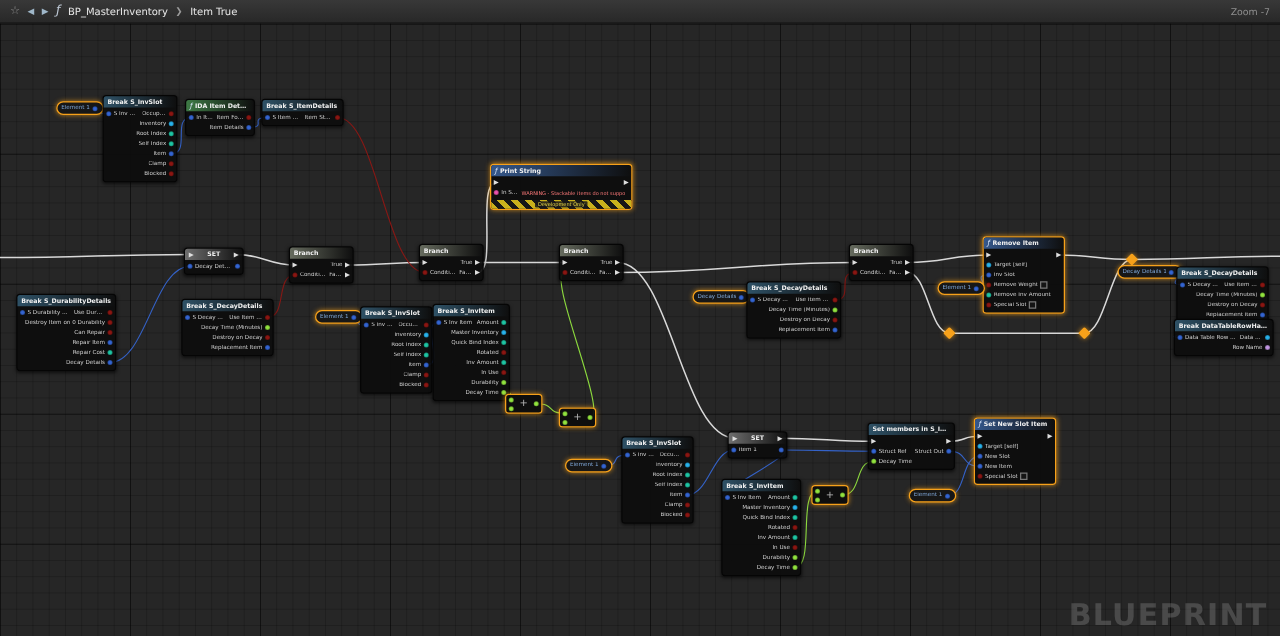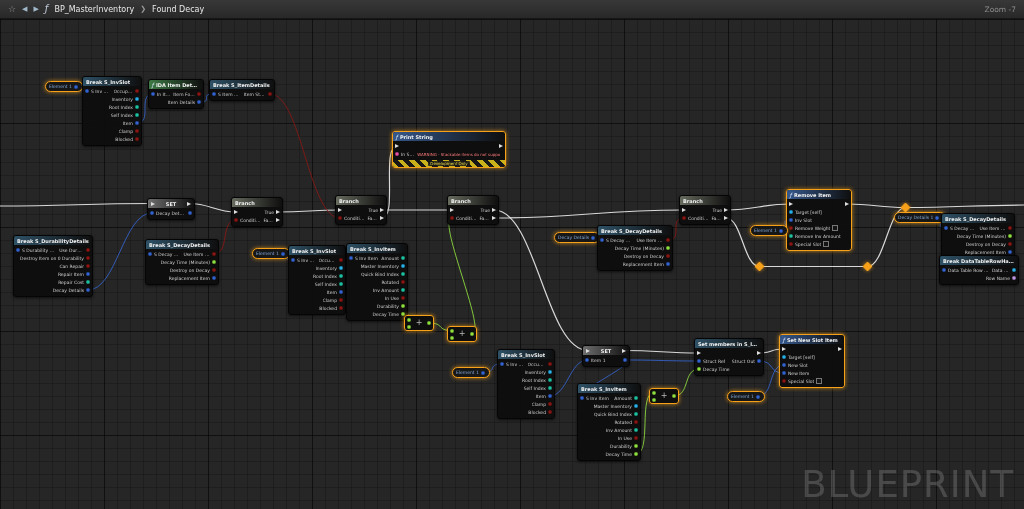--- a/index.html
+++ b/index.html
@@ -16,21 +16,21 @@
   
   .canvas{position:relative;width:1024px;height:491px;overflow:hidden;background-color:#262626;
     background-image:
       linear-gradient(rgba(0,0,0,.45) 1px, transparent 1px),
       linear-gradient(90deg, rgba(0,0,0,.45) 1px, transparent 1px),
       linear-gradient(rgba(0,0,0,.20) 1px, transparent 1px),
       linear-gradient(90deg, rgba(0,0,0,.20) 1px, transparent 1px);
     background-size:104px 104px,104px 104px,13px 13px,13px 13px;}
   #wires{position:absolute;inset:0;width:100%;height:100%;z-index:1;}
   #nodes{position:absolute;inset:0;z-index:2;}
-  .watermark{position:absolute;right:10px;bottom:4px;z-index:0;font-size:37px;font-weight:400;
+  .watermark{position:absolute;right:10px;bottom:4px;z-index:0;font-size:24px;font-weight:700;
     letter-spacing:1px;color:rgba(255,255,255,0.17);}
   
   .node{position:absolute;background:rgba(13,13,13,0.93);border:1px solid #050505;border-radius:3px;
     box-shadow:0 1px 3px rgba(0,0,0,.65);color:#c9c9c9;}
   .sel{border-color:#f7a11a !important;box-shadow:0 0 4px rgba(247,161,26,.75) !important;}
   .hdr{height:9px;display:flex;align-items:center;gap:2px;padding:0 3px;border-radius:2px 2px 0 0;overflow:hidden;}
   .hdr .ttl{font-size:5px;font-weight:700;color:#f1f1f1;white-space:nowrap;overflow:hidden;text-overflow:ellipsis;}
   .hdr .fic{font-style:italic;color:#dce9ff;font-size:5.5px;flex:none;}
   .sethdr{justify-content:space-between;}
   .sethdr .ttl{flex:1;text-align:center;}
@@ -61,21 +61,21 @@
 <body>
 
 <div class="app">
   <div class="toolbar">
     <span class="tbicon">☆</span>
     <span class="tbicon arrow">◀</span>
     <span class="tbicon arrow">▶</span>
     <span class="tbicon fn">ƒ</span>
     <span class="crumb">BP_MasterInventory</span>
     <span class="crumb sep">❯</span>
-    <span class="crumb">Found Decay</span>
+    <span class="crumb">Item True</span>
     <span class="zoom">Zoom -7</span>
   </div>
   <div class="canvas" id="graph">
     <div class="watermark">BLUEPRINT</div>
     <svg id="wires">
         <path d="M 0 187 C 68.85000000000001 187, 84.14999999999999 184.5, 153 184.5" stroke="#e8e8e8" stroke-width="1.2" fill="none" opacity="0.92"></path>
         <path d="M 189 184.5 C 210.15 184.5, 214.85 193, 236 193" stroke="#e8e8e8" stroke-width="1.2" fill="none" opacity="0.92"></path>
         <path d="M 278 193 C 305.9 193, 312.1 191, 340 191" stroke="#e8e8e8" stroke-width="1.2" fill="none" opacity="0.92"></path>
         <path d="M 382 191 C 413.5 191, 420.5 191, 452 191" stroke="#e8e8e8" stroke-width="1.2" fill="none" opacity="0.92"></path>
         <path d="M 382 199 C 398 199, 381 127, 397 127" stroke="#e8e8e8" stroke-width="1.2" fill="none" opacity="0.92"></path>

